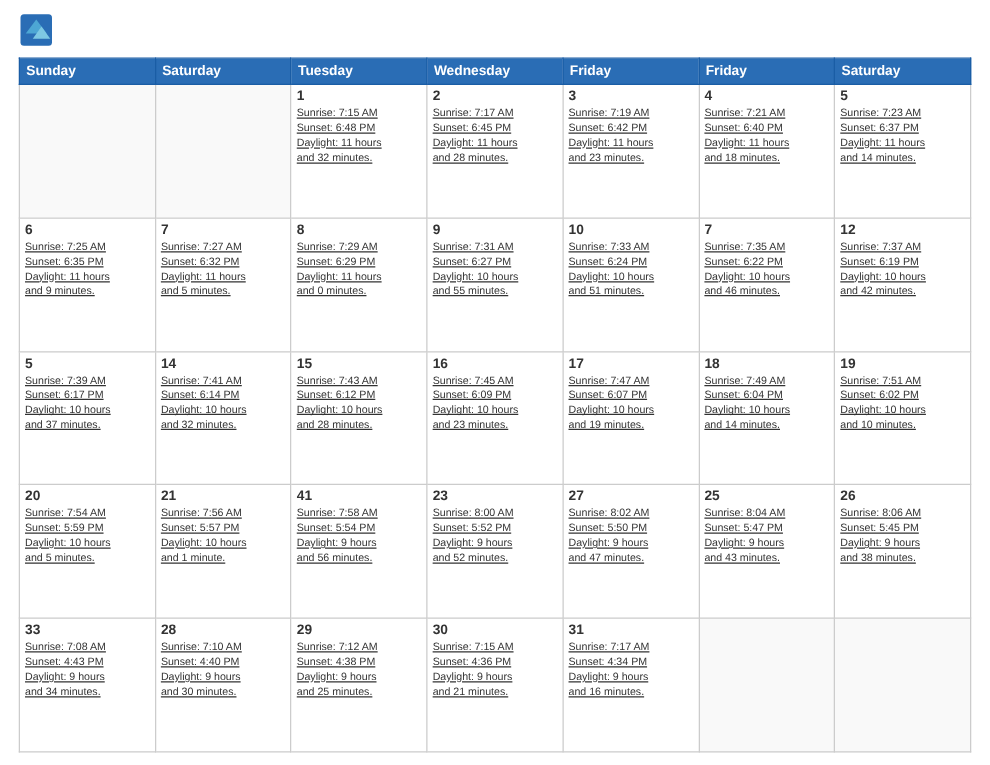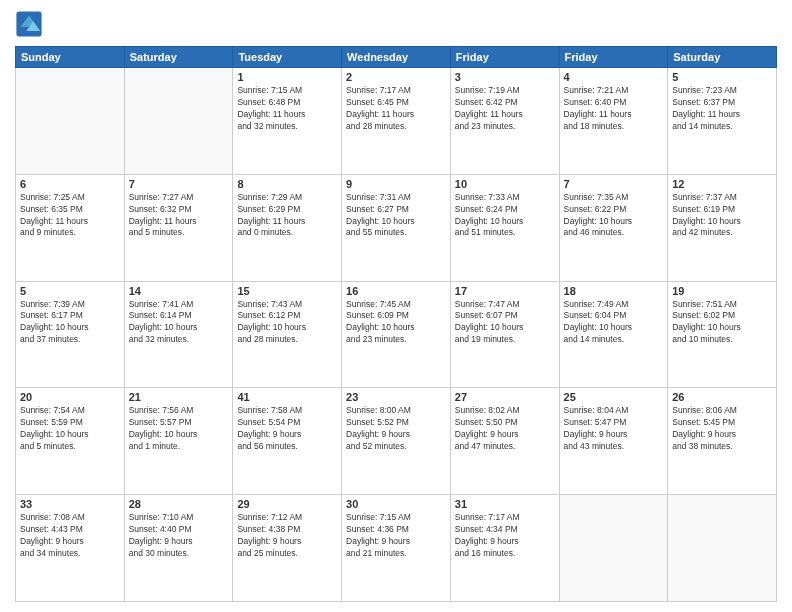--- a/index.html
+++ b/index.html
@@ -77,20 +77,21 @@
     .calendar td.empty {
       background: #f9f9f9;
     }
     .day-num {
       font-size: 11px;
       font-weight: bold;
       margin-bottom: 2px;
     }
     .cell-text {
       line-height: 1.4;
+      text-decoration: underline;
     }
   </style>
 </head>
 <body>
 
 <div class="page">
   <div class="header">
     <div class="logo">
       <svg class="logo-icon" viewBox="0 0 40 40">
         <rect x="2" y="2" width="36" height="36" rx="4" fill="#2a6db5"></rect>

